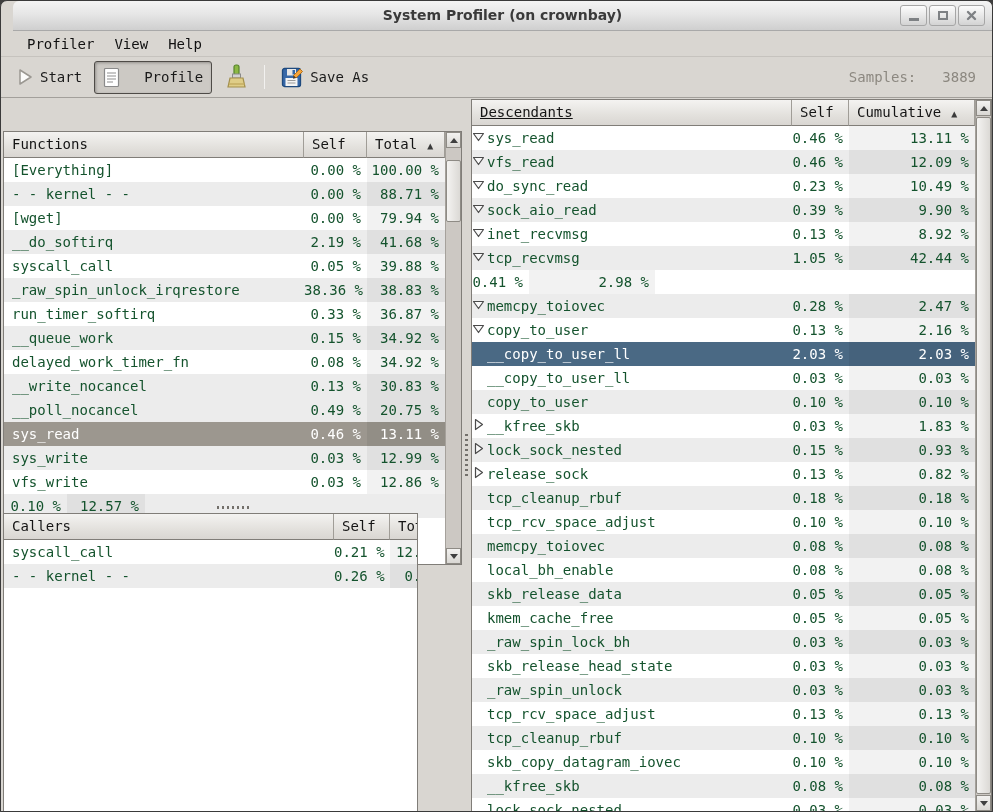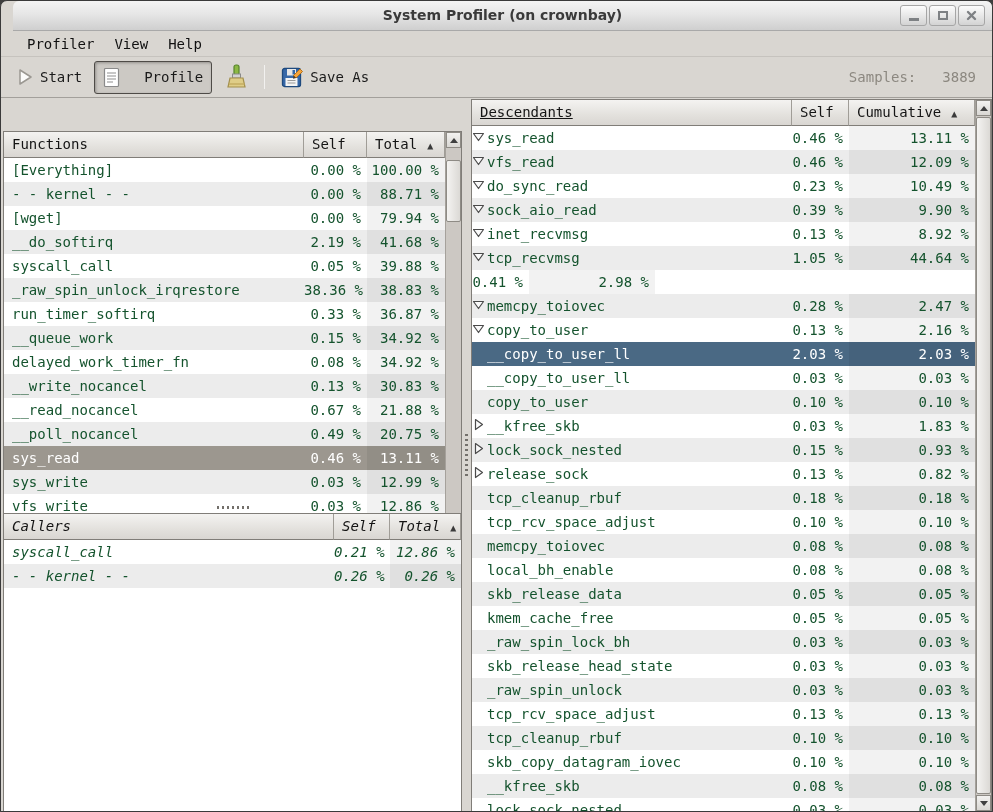--- a/index.html
+++ b/index.html
@@ -44,21 +44,21 @@
     box-shadow:inset 1px 1px 3px rgba(0,0,0,0.28); margin:0 4px;gap:24px;
   }
   .tsep { width:1px; height:24px; background:#b0ada8; border-right:1px solid #f2f1ef; margin:0 8px; }
   .spacer { flex:1; }
   .samples-label, .samples-value { color:#8c8880; }
   .samples-value { margin-left:26px; margin-right:8px; }
   
   .main { position:absolute; left:0; top:96px; right:0; bottom:0; border-top:1px solid #a3a09b; }
   .frame { position:absolute; background:#fff; border:1px solid #807d78; overflow:hidden; }
   .fn-frame { left:2px; top:1px; width:459px; height:434px;margin-top:32px; }
-  .cl-frame { left:2px; top:415px; width:459px; height:299px;font-style:italic; }
+  .cl-frame { left:2px; top:415px; width:415px; height:299px; }
   .dc-frame { left:470px; top:1px; width:521px; height:713px; }
   
   .hgrip {
     position:absolute; left:216px; top:408px; width:32px; height:3px;
     background:repeating-linear-gradient(to right,#73706b 0 2px,transparent 2px 5px);
   }
   .vgrip {
     position:absolute; left:464px; top:336px; width:3px; height:42px;
     background:repeating-linear-gradient(to bottom,#73706b 0 2px,transparent 2px 5px);
   }
@@ -241,25 +241,20 @@
             <div class="row">
               <div class="cell name-cell c0">delayed_work_timer_fn</div>
               <div class="cell num c1">0.08 %</div>
               <div class="cell num c2 sorted">34.92 %</div>
             </div>
             <div class="row alt">
               <div class="cell name-cell c0">__write_nocancel</div>
               <div class="cell num c1">0.13 %</div>
               <div class="cell num c2 sorted">30.83 %</div>
             </div>
-            <div class="row">
-              <div class="cell name-cell c0">__read_nocancel</div>
-              <div class="cell num c1">0.67 %</div>
-              <div class="cell num c2 sorted">21.88 %</div>
-            </div>
             <div class="row alt">
               <div class="cell name-cell c0">__poll_nocancel</div>
               <div class="cell num c1">0.49 %</div>
               <div class="cell num c2 sorted">20.75 %</div>
             </div>
             <div class="row sel-gray">
               <div class="cell name-cell c0">sys_read</div>
               <div class="cell num c1">0.46 %</div>
               <div class="cell num c2 sorted">13.11 %</div>
             </div>
@@ -369,21 +364,21 @@
               <div class="cell num c1">0.13 %</div>
               <div class="cell num c2 sorted">8.92 %</div>
             </div>
             <div class="row alt">
               <div class="cell c0"><span class="ind" style="width: 84px;"></span><span class="exp">
                   <svg width="13" height="13" viewBox="0 0 13 13">
                     <polygon points="1.5,3.5 11.5,3.5 6.5,10.5" fill="#fafafa" stroke="#4a4a4a" stroke-width="1.2" stroke-linejoin="round"></polygon>
                   </svg>
                 </span><span>tcp_recvmsg</span></div>
               <div class="cell num c1">1.05 %</div>
-              <div class="cell num c2 sorted">44.64 %</div>
+              <div class="cell num c2 sorted">42.44 %</div>
             </div>
             <div class="row">
               <div class="cell num c1">0.41 %</div>
               <div class="cell num c2 sorted">2.98 %</div>
             </div>
             <div class="row alt">
               <div class="cell c0"><span class="ind" style="width: 116px;"></span><span class="exp">
                   <svg width="13" height="13" viewBox="0 0 13 13">
                     <polygon points="1.5,3.5 11.5,3.5 6.5,10.5" fill="#fafafa" stroke="#4a4a4a" stroke-width="1.2" stroke-linejoin="round"></polygon>
                   </svg>

